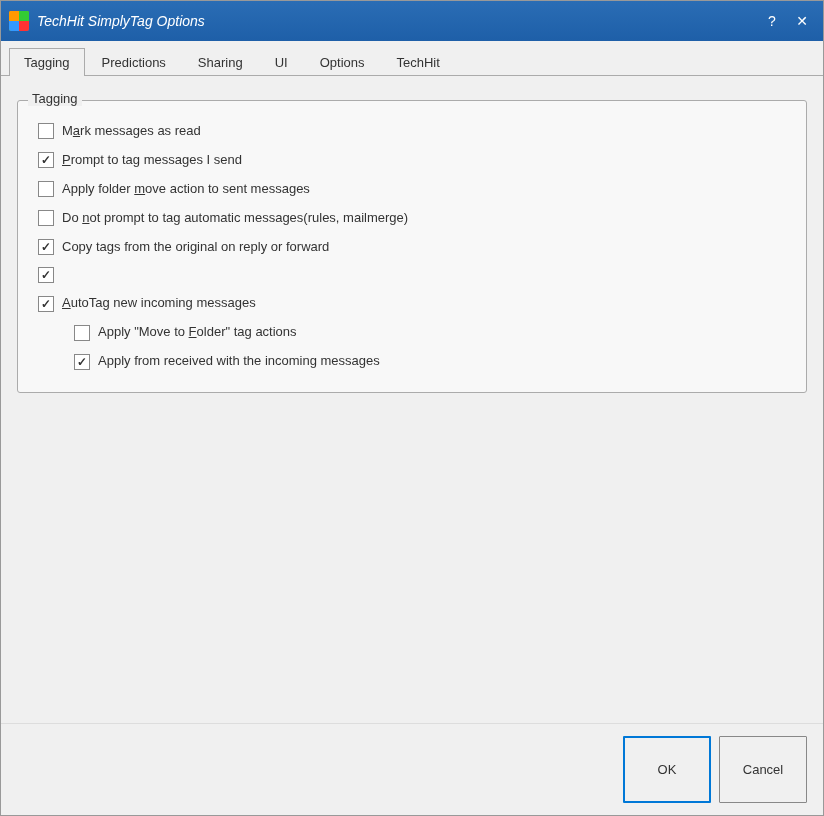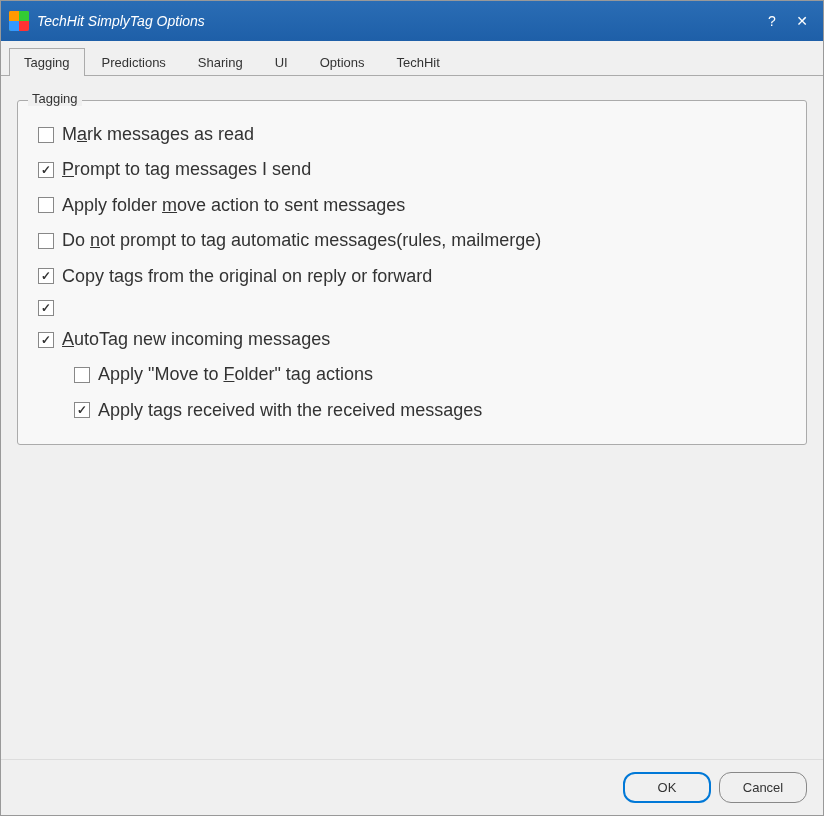--- a/index.html
+++ b/index.html
@@ -171,21 +171,21 @@
 
     .checkbox.checked::after {
       content: '✓';
       font-size: 12px;
       color: #333;
       font-weight: bold;
       line-height: 1;
     }
 
     .checkbox-label {
-      font-size: 18px;
+      font-size: 13px;
       color: #333;
       line-height: 1.3;
       user-select: none;
     }
 
     .underline {
       text-decoration: underline;
     }
 
     .footer {
@@ -193,27 +193,27 @@
       justify-content: flex-end;
       padding: 12px 16px;
       gap: 8px;
       border-top: 1px solid #ddd;
       background: #f0f0f0;
       flex-shrink: 0;
     }
 
     .btn {
       min-width: 88px;
-      padding: 6px 16px;
+      padding: 24px 16px;
       font-size: 13px;
       cursor: pointer;
       border: 1px solid #888;
       background: #f0f0f0;
       color: #333;
-      border-radius: 12px;
+      border-radius: 1px;
     }
 
     .btn.primary {
       border: 2px solid #0078d7;
     }
   </style>
 </head>
 <body>
 
 <div class="window">
@@ -308,21 +308,21 @@
       <div class="checkbox-item indented">
         <div class="checkbox"></div>
         <span class="checkbox-label">
           Apply "Move to <span class="underline">F</span>older" tag actions
         </span>
       </div>
 
       <div class="checkbox-item indented">
         <div class="checkbox checked"></div>
         <span class="checkbox-label">
-          Apply tags received with the received messages
+          Apply from received with the incoming messages
         </span>
       </div>
 
     </div>
   </div>
 
   <div class="footer">
     <button class="btn primary">OK</button>
     <button class="btn">Cancel</button>
   </div>

